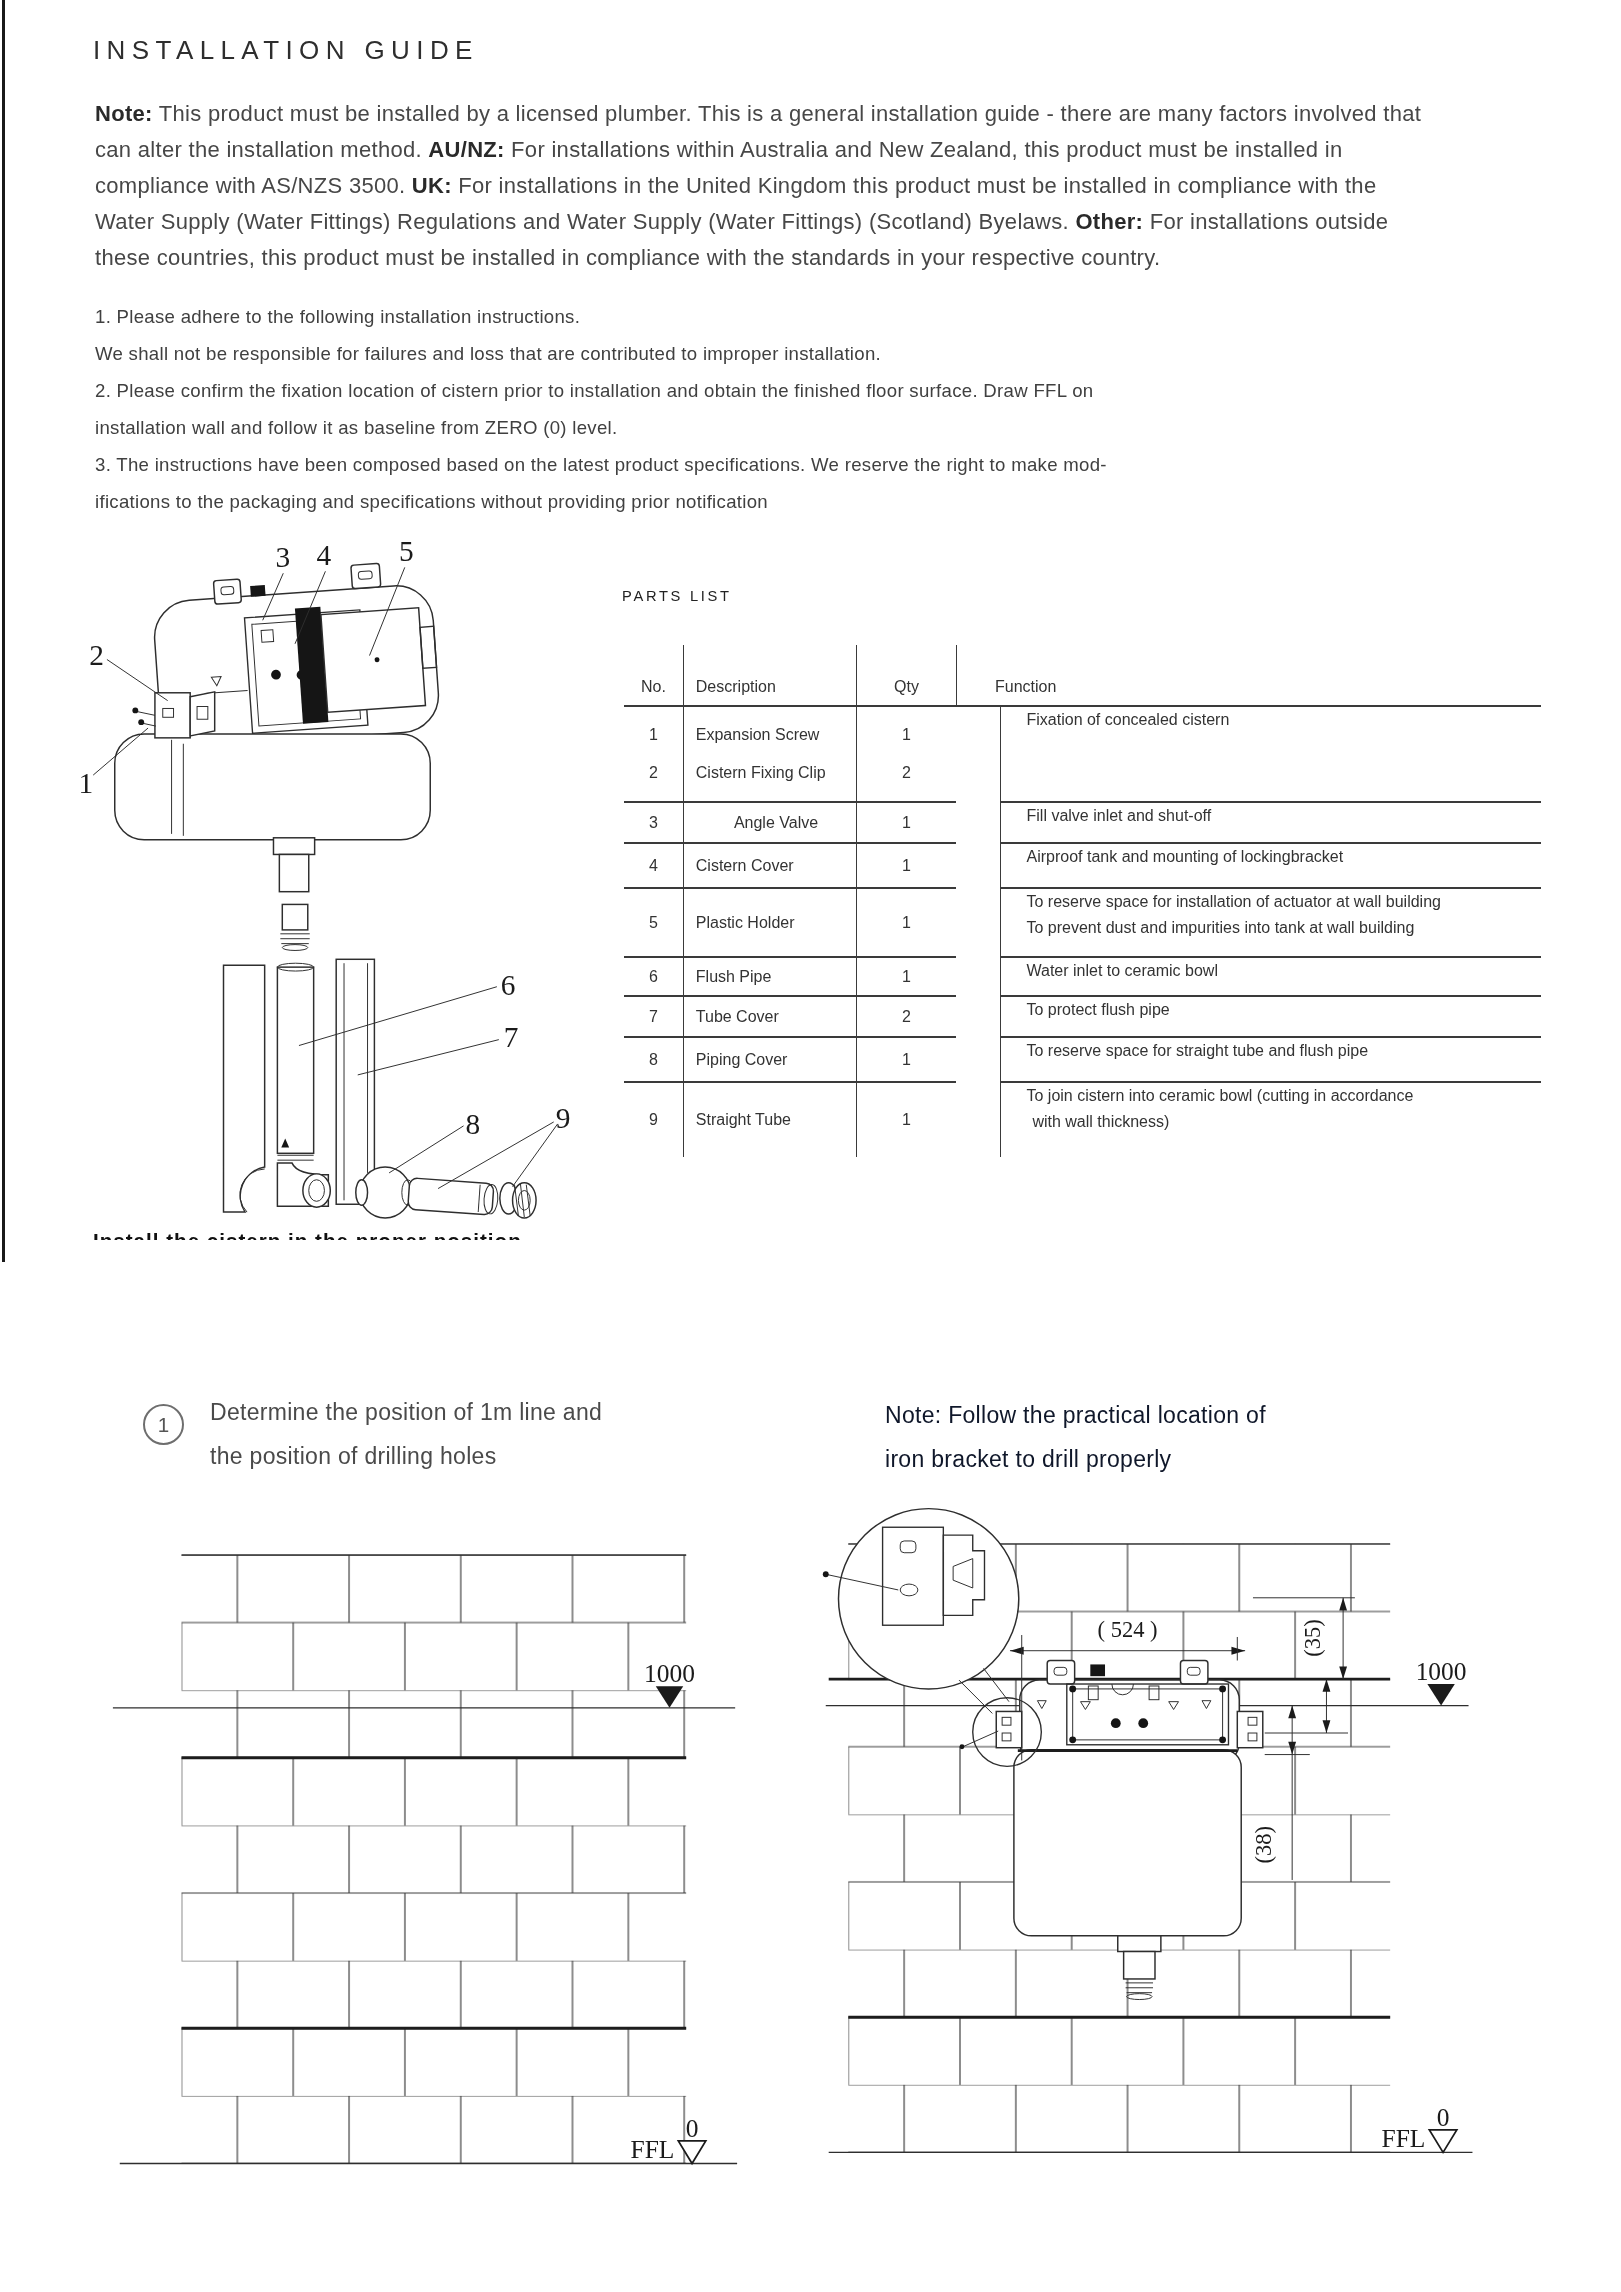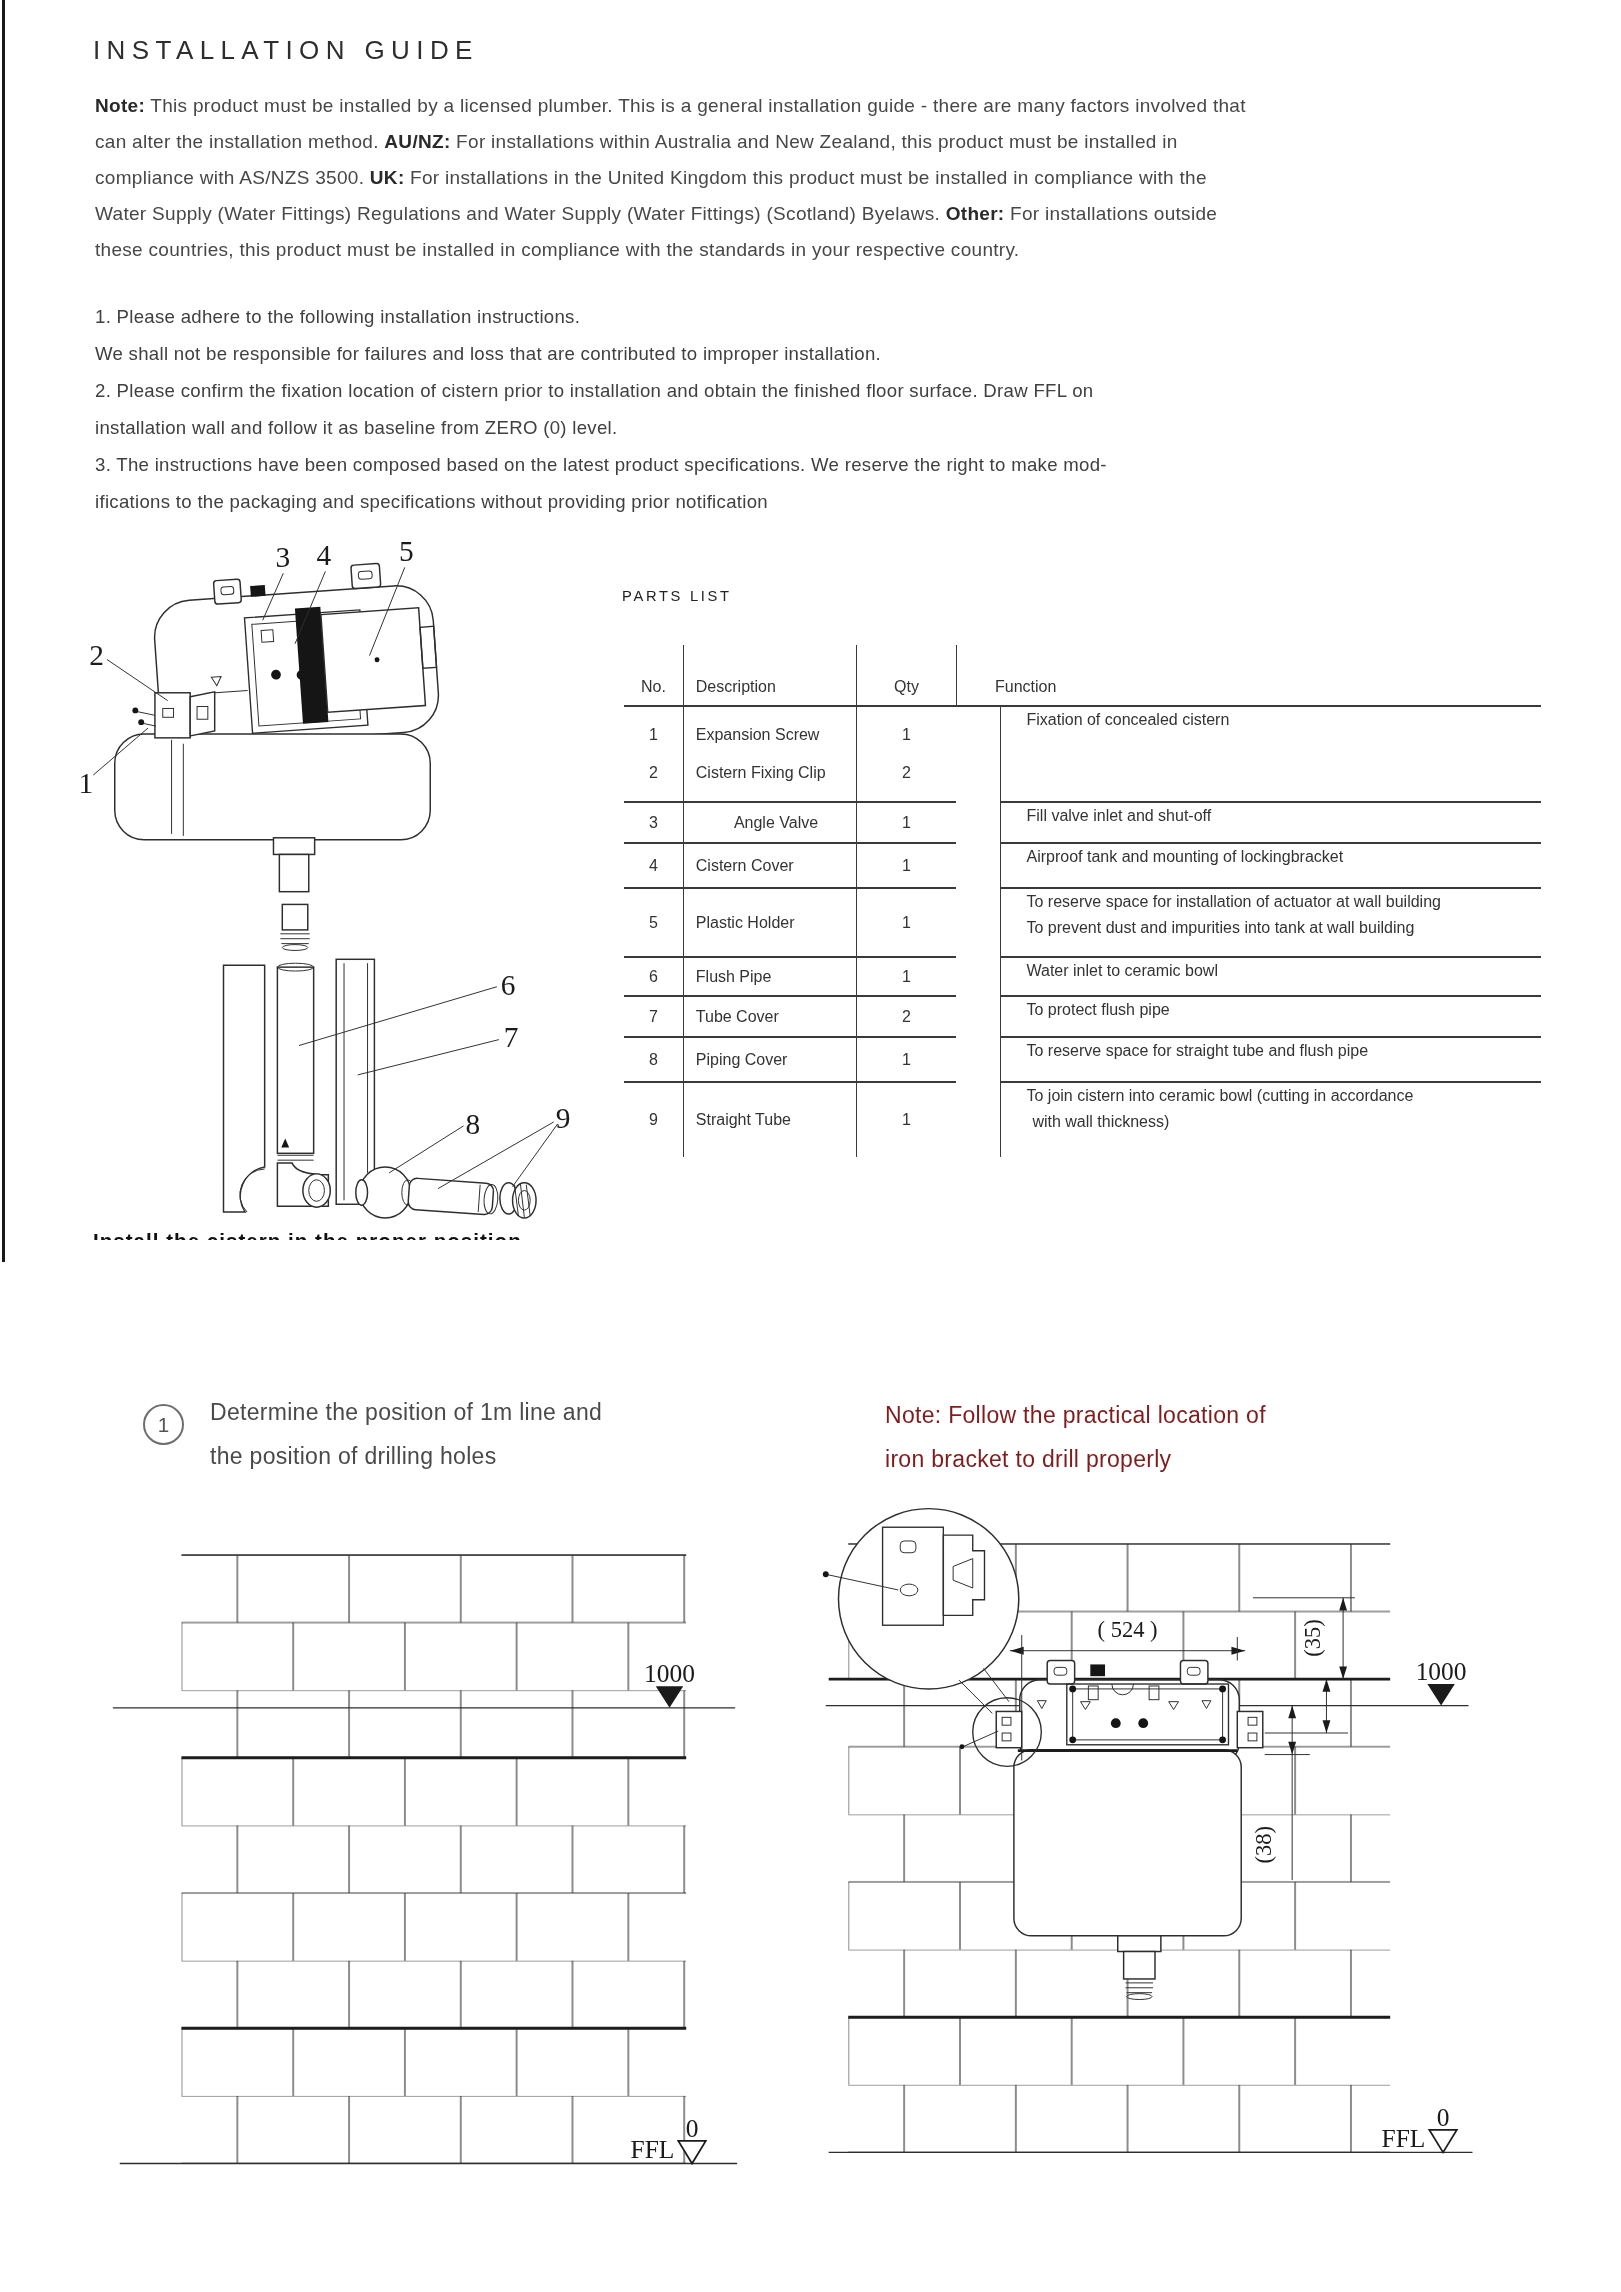--- a/index.html
+++ b/index.html
@@ -2,21 +2,21 @@
 <html><head>
 <meta charset="utf-8">
 <style>
   html,body{margin:0;padding:0;background:#fff;}
   .page{position:relative;width:1621px;height:2293px;background:#fff;overflow:hidden;
         font-family:"Liberation Sans","DejaVu Sans",sans-serif;color:#3f3f3f;}
   .abs{position:absolute;}
   .edge{position:absolute;left:2px;top:0;width:2.9px;height:1262px;background:#191919;}
   .title{position:absolute;left:93px;top:35px;font-size:26px;letter-spacing:6.4px;
          color:#2e2e2e;font-weight:500;}
-  .note{position:absolute;left:95px;top:88px;font-size:19px;line-height:36px;color:#474747;
+  .note{position:absolute;left:95px;top:96px;font-size:22px;line-height:36px;color:#474747;
         letter-spacing:0.3px;}
   .note div{white-space:nowrap;}
   .b{font-weight:700;color:#2a2a2a;}
   .instr{position:absolute;left:95px;top:298px;font-size:18.6px;line-height:37px;color:#404040;
          letter-spacing:0.3px;}
   .instr div{white-space:nowrap;}
   .plheading{position:absolute;left:622px;top:588px;font-size:14.7px;letter-spacing:2.7px;
              color:#222;font-weight:500;}
   
   .ptable{position:absolute;left:624px;top:645px;width:916px;font-size:16px;color:#333;}
@@ -37,21 +37,21 @@
   .hdrrow .hqty{justify-content:center;}
   .hdrrow .hfn{padding-left:38px;}
   .clip-cap{position:absolute;left:93px;top:1229px;width:549px;height:10.8px;overflow:hidden;
             font-weight:700;font-size:20.6px;color:#111;letter-spacing:1px;}
   .stepcircle{position:absolute;left:143px;top:1404px;width:37px;height:37px;border:2px solid #6e6e6e;
               border-radius:50%;display:flex;align-items:center;justify-content:center;
               font-size:20.6px;color:#555;}
   .steptext{position:absolute;left:210px;top:1390px;font-size:23px;line-height:44px;color:#4a4a4a;
             letter-spacing:0.3px;}
   .steptext div{white-space:nowrap;}
-  .notetext{position:absolute;left:885px;top:1393px;font-size:23px;line-height:44px;color:#7f1d1d;
+  .notetext{position:absolute;left:885px;top:1393px;font-size:23px;line-height:44px;color:#0f172a;
             letter-spacing:0.3px;}
   .notetext div{white-space:nowrap;}
   
   svg .ln{stroke:#2e2e2e;fill:none;stroke-width:1.4px;}
   svg .lnw{stroke:#2e2e2e;fill:#fff;stroke-width:1.5px;}
   svg .thin{stroke:#2e2e2e;fill:none;stroke-width:1px;}
   svg .bold{stroke:#1d1d1d;fill:none;stroke-width:3px;}
   svg .dk{fill:#151515;stroke:none;}
   svg .cad{font-family:"Liberation Serif","DejaVu Serif",serif;fill:#1b1b1b;font-size:26px;}
   svg .cadL{font-family:"Liberation Serif","DejaVu Serif",serif;fill:#1b1b1b;font-size:30px;}

